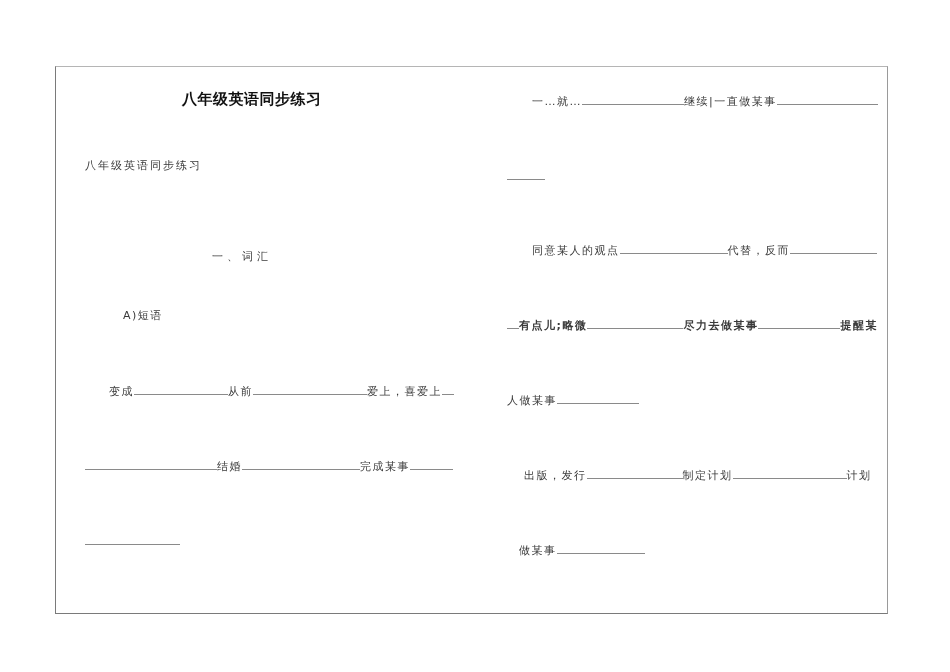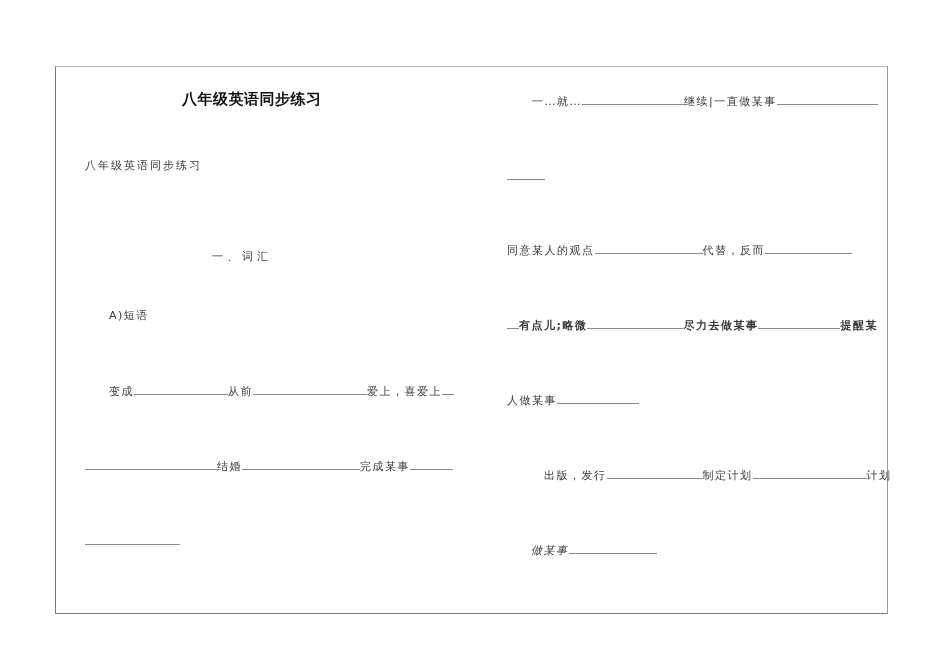--- a/index.html
+++ b/index.html
@@ -56,21 +56,21 @@
 <body>
 
 <div class="page-frame"></div>
 
 <div class="title">八年级英语同步练习</div>
 
 <div class="line" style="left:85px; top:159px; letter-spacing:2px;">八年级英语同步练习</div>
 
 <div class="line" style="left:212px; top:250px; letter-spacing:4px;">一、词汇</div>
 
-<div class="line" style="left:109px; top:309px;">A)短语</div>
+<div class="line" style="left:123px; top:309px;">A)短语</div>
 
 <div class="line" style="left:109px; top:384px;">
   <span>变成</span><span class="blank" style="width:94px;"></span><span>从前</span><span class="blank" style="width:114px;"></span><span>爱上，喜爱上</span><span class="blank" style="width:12px;"></span>
 </div>
 
 <div class="line" style="left:85px; top:459px;font-family:Liberation Mono, monospace;">
   <span class="blank" style="width:132px;"></span><span>结婚</span><span class="blank" style="width:118px;"></span><span>完成某事</span><span class="blank" style="width:43px;"></span>
 </div>
 
 <div class="line" style="left:85px; top:534px;">
@@ -78,31 +78,31 @@
 </div>
 
 <div class="line" style="left:532px; top:94px;text-align:center;">
   <span>一…就…</span><span class="blank" style="width:102px;"></span><span>继续|一直做某事</span><span class="blank" style="width:101px;"></span>
 </div>
 
 <div class="line" style="left:507px; top:169px;">
   <span class="blank" style="width:38px;"></span>
 </div>
 
-<div class="line" style="left:507px; top:243px;">
+<div class="line" style="left:532px; top:243px;">
   <span>同意某人的观点</span><span class="blank" style="width:108px;"></span><span>代替，反而</span><span class="blank" style="width:87px;"></span>
 </div>
 
 <div class="line" style="left:507px; top:318px;font-weight:bold;">
   <span class="blank" style="width:12px;"></span><span>有点儿;略微</span><span class="blank" style="width:96px;"></span><span>尽力去做某事</span><span class="blank" style="width:82px;"></span><span>提醒某</span>
 </div>
 
 <div class="line" style="left:507px; top:393px;">
   <span>人做某事</span><span class="blank" style="width:82px;"></span>
 </div>
 
-<div class="line" style="left:544px; top:468px;">
+<div class="line" style="left:524px; top:468px;">
   <span>出版，发行</span><span class="blank" style="width:96px;"></span><span>制定计划</span><span class="blank" style="width:114px;"></span><span>计划</span>
 </div>
 
-<div class="line" style="left:531px; top:543px;font-style:italic;">
+<div class="line" style="left:519px; top:543px;">
   <span>做某事</span><span class="blank" style="width:88px;"></span>
 </div>
 
 </body></html>

